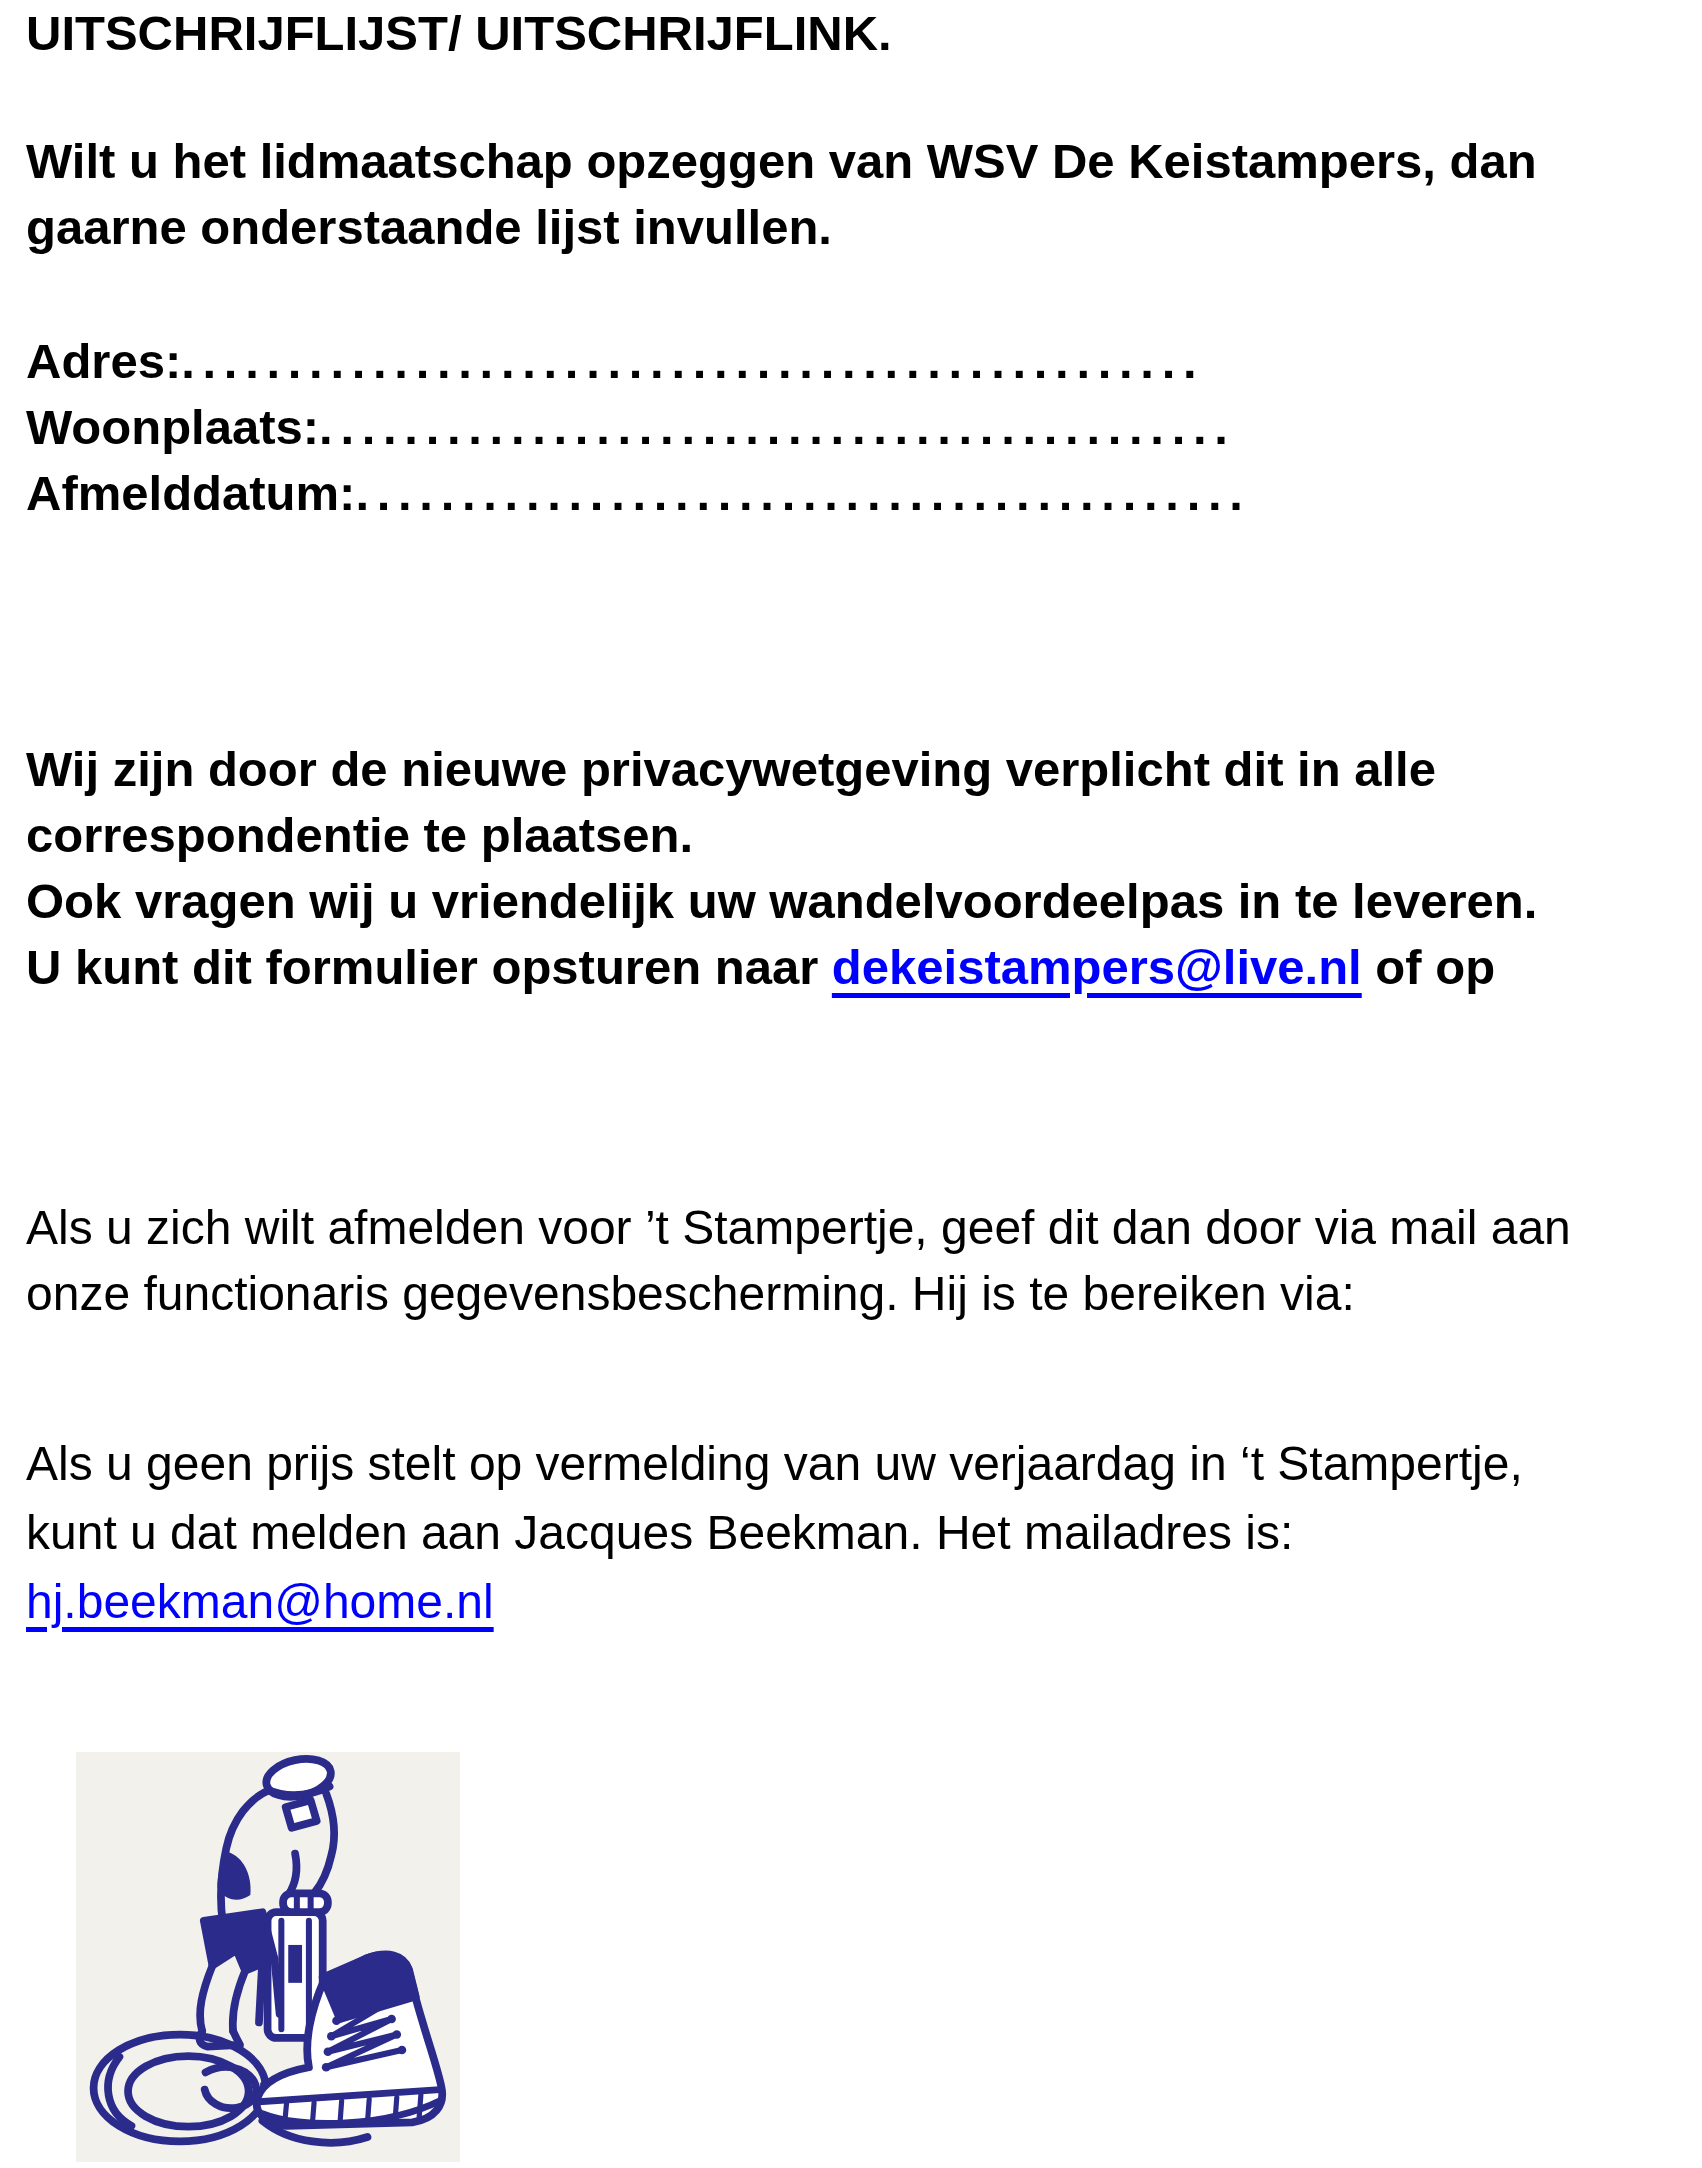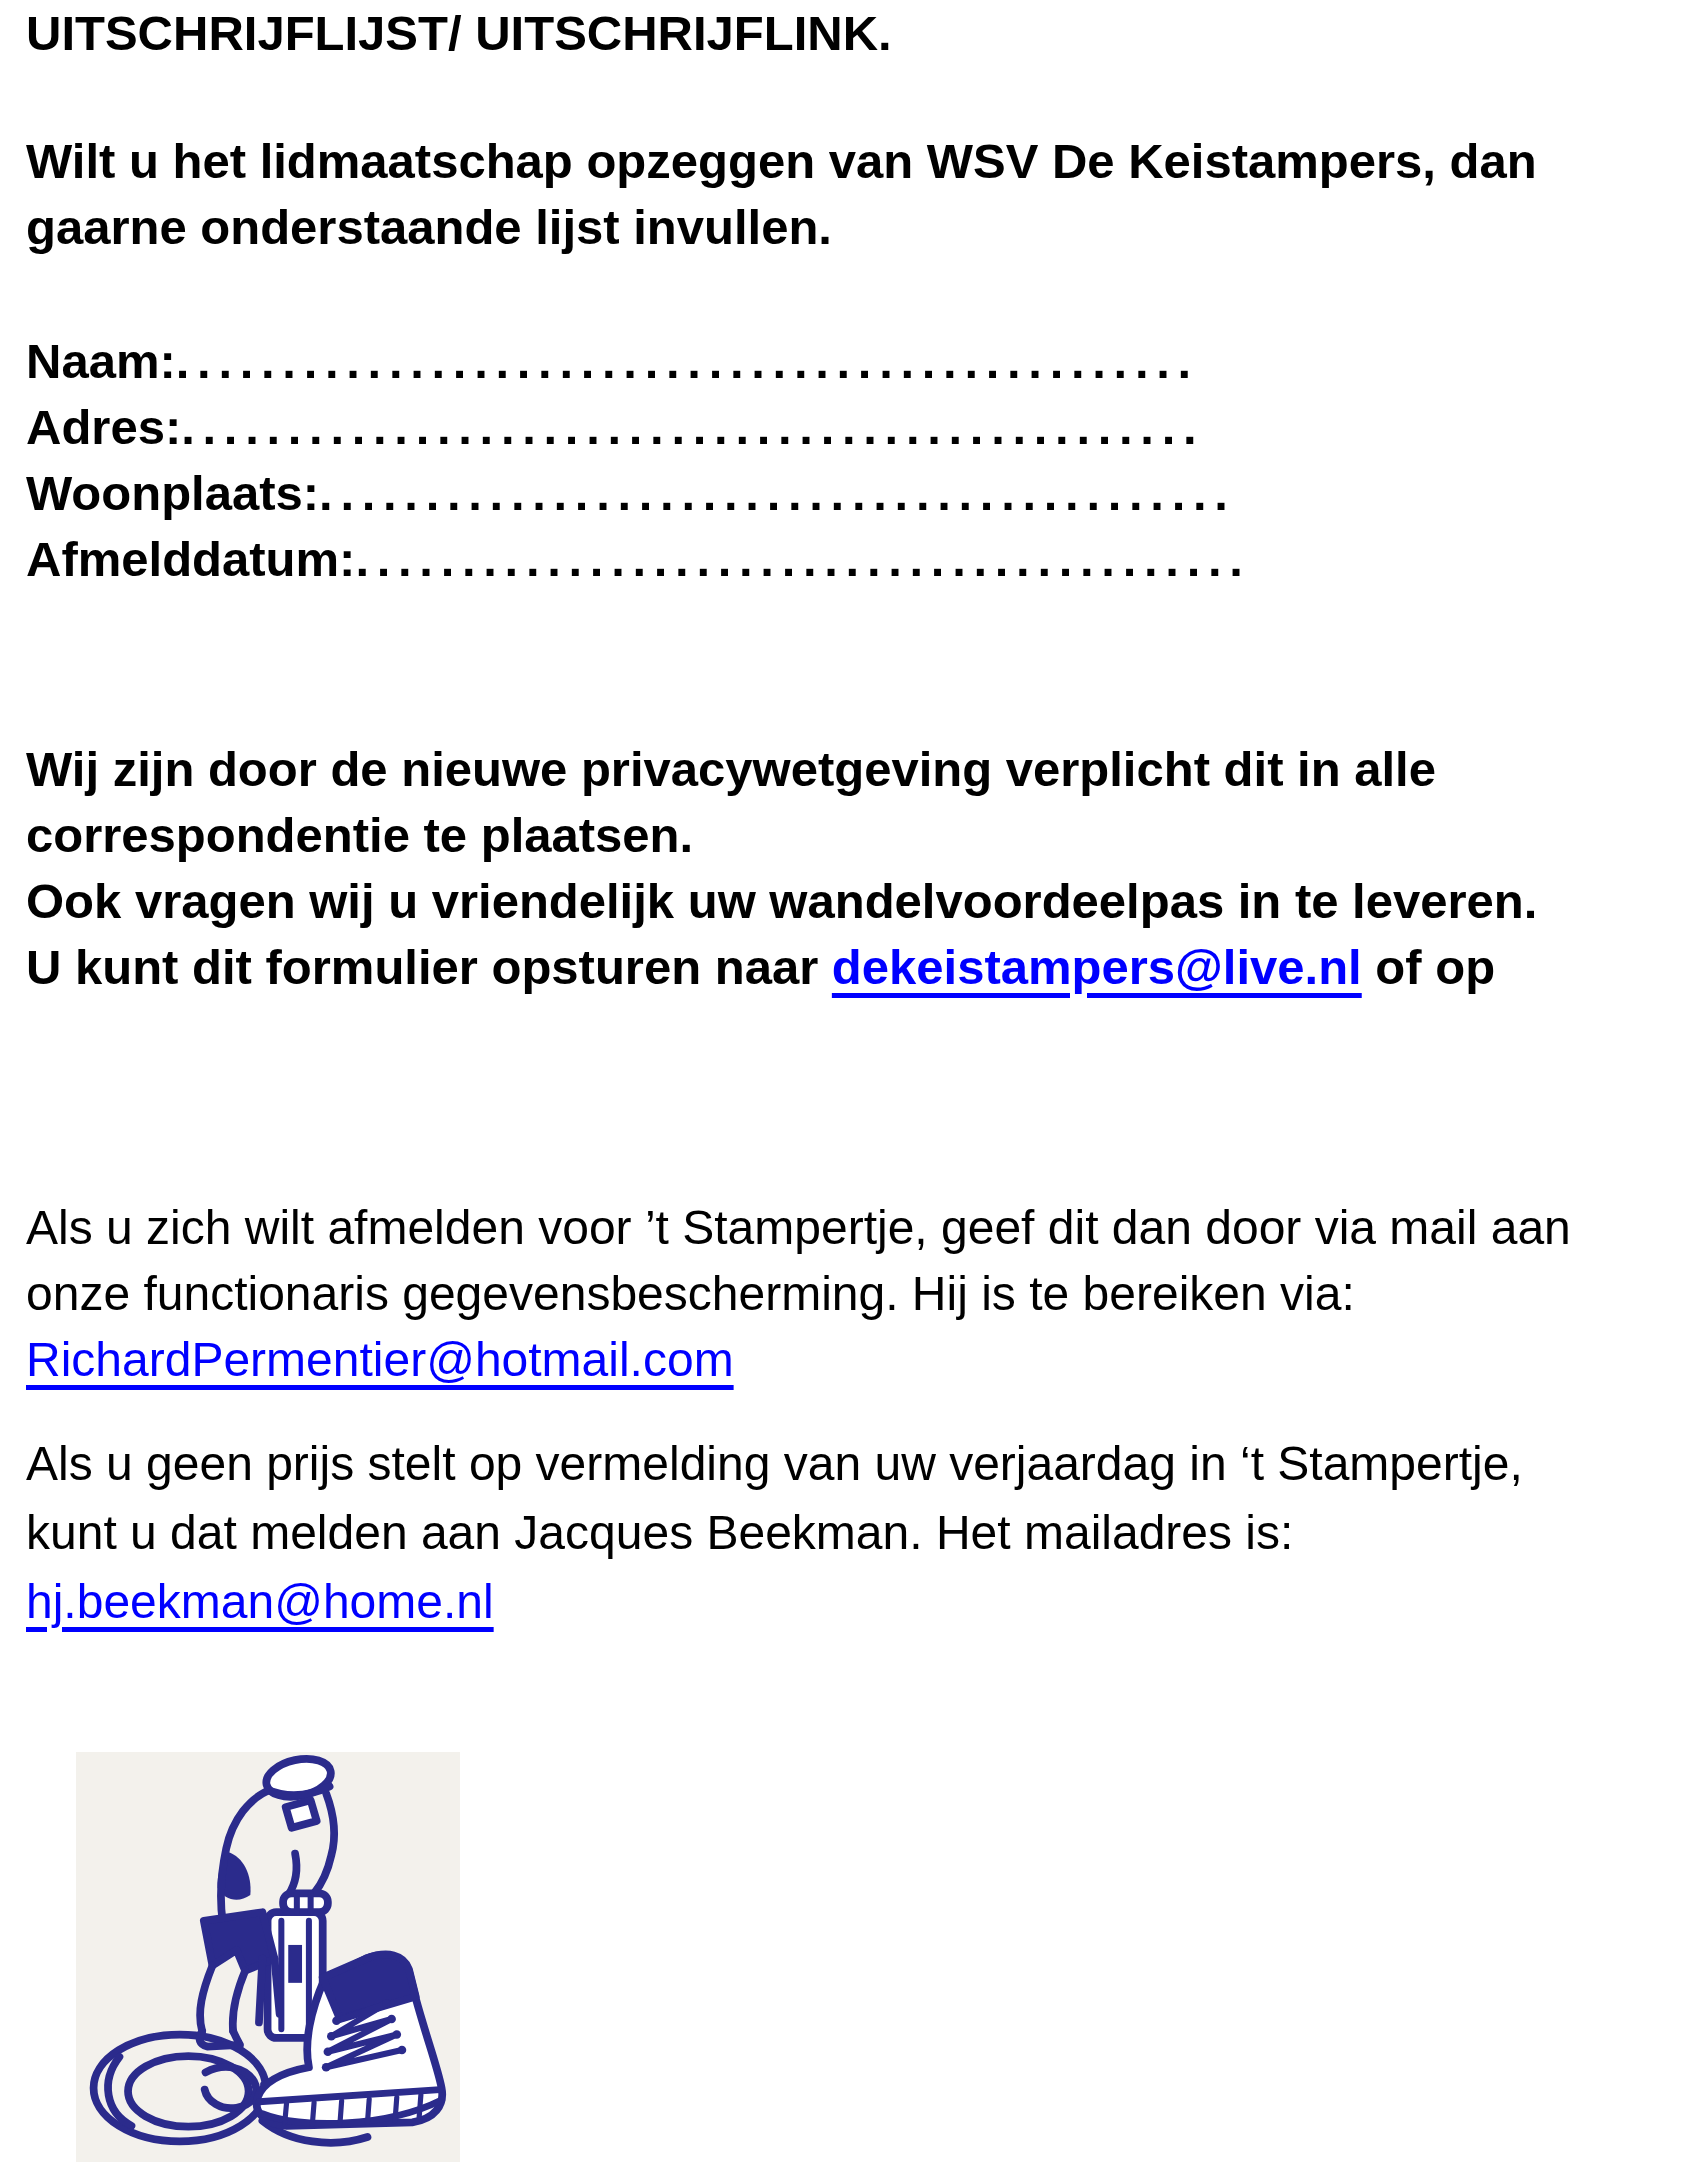--- a/index.html
+++ b/index.html
@@ -54,37 +54,35 @@
   <div id="title-block" class="block bold-block">
     <div class="line">UITSCHRIJFLIJST/ UITSCHRIJFLINK.</div>
   </div>
 
   <div id="intro-block" class="block bold-block">
     <div class="line">Wilt u het lidmaatschap opzeggen van WSV De Keistampers, dan</div>
     <div class="line">gaarne onderstaande lijst invullen.</div>
   </div>
 
   <div id="form-block" class="block bold-block">
-    <div class="line"><span>Naam:</span><span class="dots">................................................</span></div>
     <div class="line"><span>Adres:</span><span class="dots">................................................</span></div>
     <div class="line"><span>Woonplaats:</span><span class="dots">...........................................</span></div>
     <div class="line"><span>Afmelddatum:</span><span class="dots">..........................................</span></div>
   </div>
 
   <div id="privacy-block" class="block bold-block">
     <div class="line">Wij zijn door de nieuwe privacywetgeving verplicht dit in alle</div>
     <div class="line">correspondentie te plaatsen.</div>
     <div class="line">Ook vragen wij u vriendelijk uw wandelvoordeelpas in te leveren.</div>
     <div class="line"><span>U kunt dit formulier opsturen naar </span><a class="link">dekeistampers@live.nl</a><span> of op</span></div>
   </div>
 
   <div id="para-stampertje" class="block reg-block">
     <div class="line">Als u zich wilt afmelden voor ’t Stampertje, geef dit dan door via mail aan</div>
     <div class="line">onze functionaris gegevensbescherming. Hij is te bereiken via:</div>
-    <div class="line"><a class="link">RichardPermentier@hotmail.com</a></div>
   </div>
 
   <div id="para-verjaardag" class="block reg-block">
     <div class="line">Als u geen prijs stelt op vermelding van uw verjaardag in ‘t Stampertje,</div>
     <div class="line">kunt u dat melden aan Jacques Beekman. Het mailadres is:</div>
     <div class="line"><a class="link">hj.beekman@home.nl</a></div>
   </div>
 
   <div id="logo-box">
     <svg viewBox="0 0 445 476">

